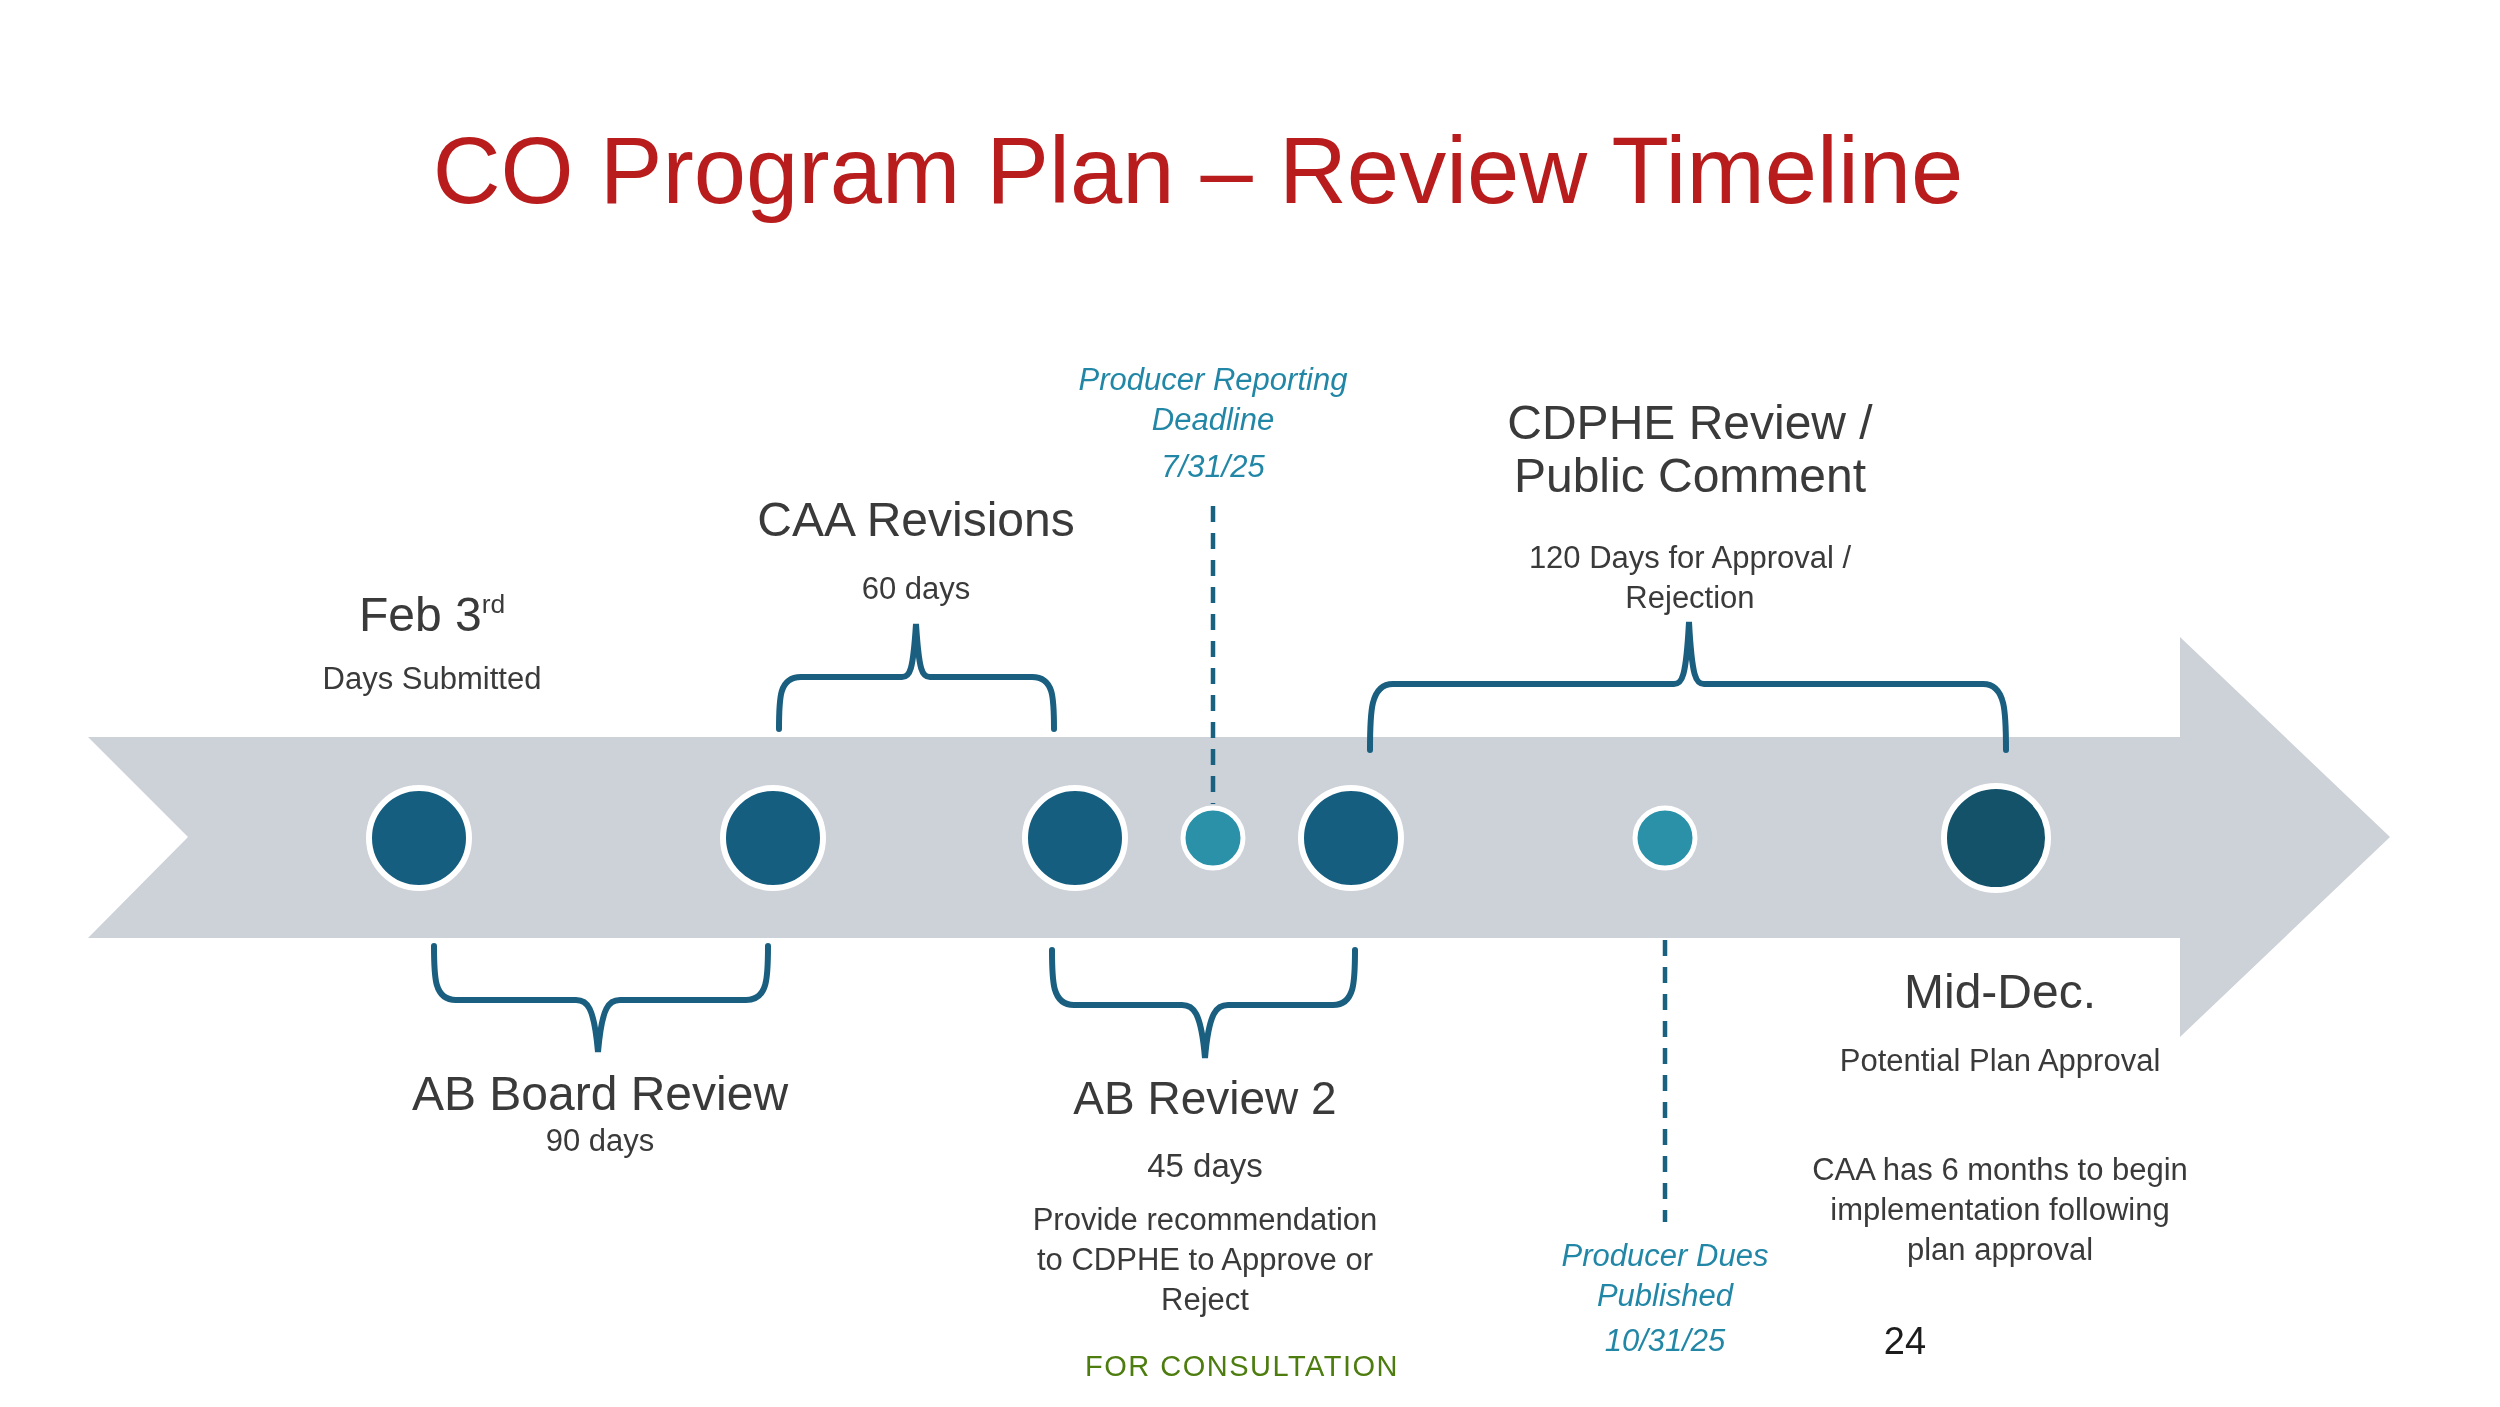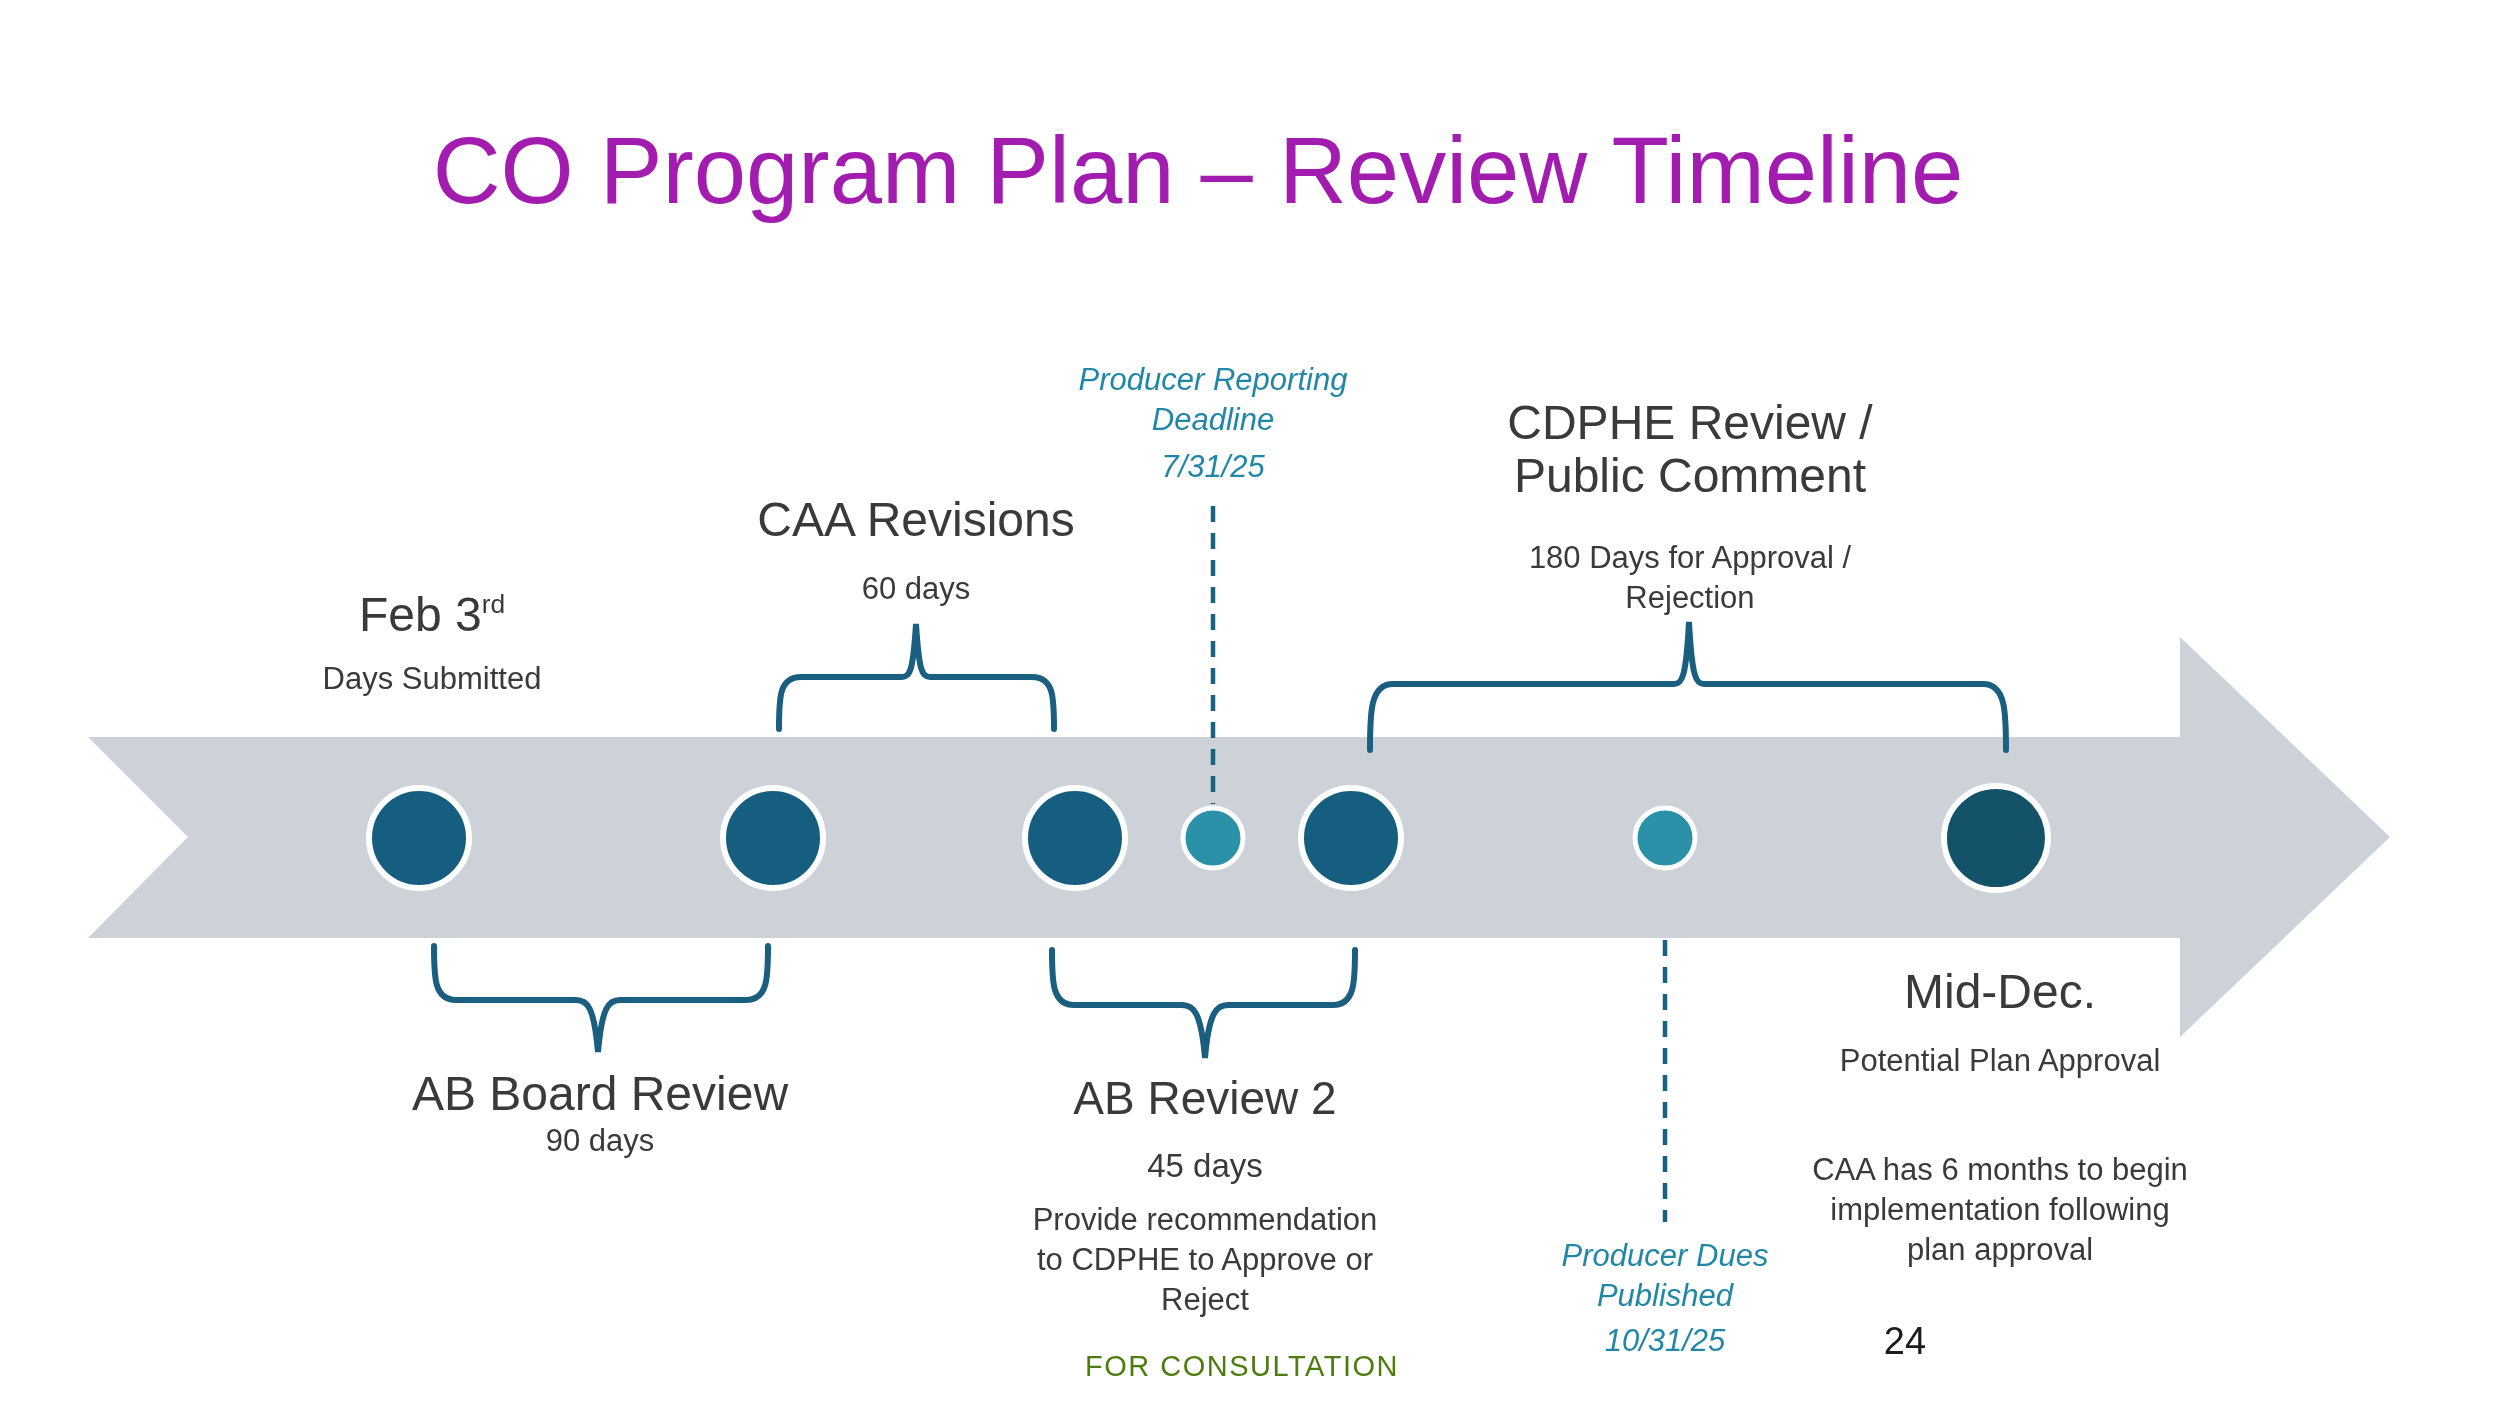--- a/index.html
+++ b/index.html
@@ -27,21 +27,21 @@
     position: absolute;
     transform: translateX(-50%);
     text-align: center;
     color: #3a3a3a;
     white-space: nowrap;
     line-height: 1.25;
   }
   .title {
     font-size: 94px;
     font-weight: 500;
-    color: #a21caf;
+    color: #b91c1c;
     letter-spacing: 0px;
   }
   .h1 { font-size: 48px; font-weight: 400; }
   .h1b { font-size: 46px; font-weight: 500; }
   .sub { font-size: 31px; font-weight: 400; }
   .teal-note {
     color: #2287a6;
     font-style: italic;
     font-size: 31px;
     font-weight: 500;
@@ -101,21 +101,21 @@
     <div>Producer Reporting</div>
     <div>Deadline</div>
   </div>
   <div class="txt teal-note" style="left:1213px; top:448px;">7/31/25</div>
 
   <div class="txt h1 lh53" style="left:1690px; top:396px;">
     <div>CDPHE Review /</div>
     <div>Public Comment</div>
   </div>
   <div class="txt sub lh40" style="left:1690px; top:538px;">
-    <div>180 Days for Approval /</div>
+    <div>120 Days for Approval /</div>
     <div>Rejection</div>
   </div>
 
   <div class="txt h1" style="left:600px; top:1064px;">AB Board Review</div>
   <div class="txt sub" style="left:600px; top:1122px;">90 days</div>
 
   <div class="txt h1b" style="left:1205px; top:1070px;">AB Review 2</div>
   <div class="txt sub" style="left:1205px; top:1145px; font-size:33px;">45 days</div>
   <div class="txt sub lh40" style="left:1205px; top:1200px;">
     <div>Provide recommendation</div>

